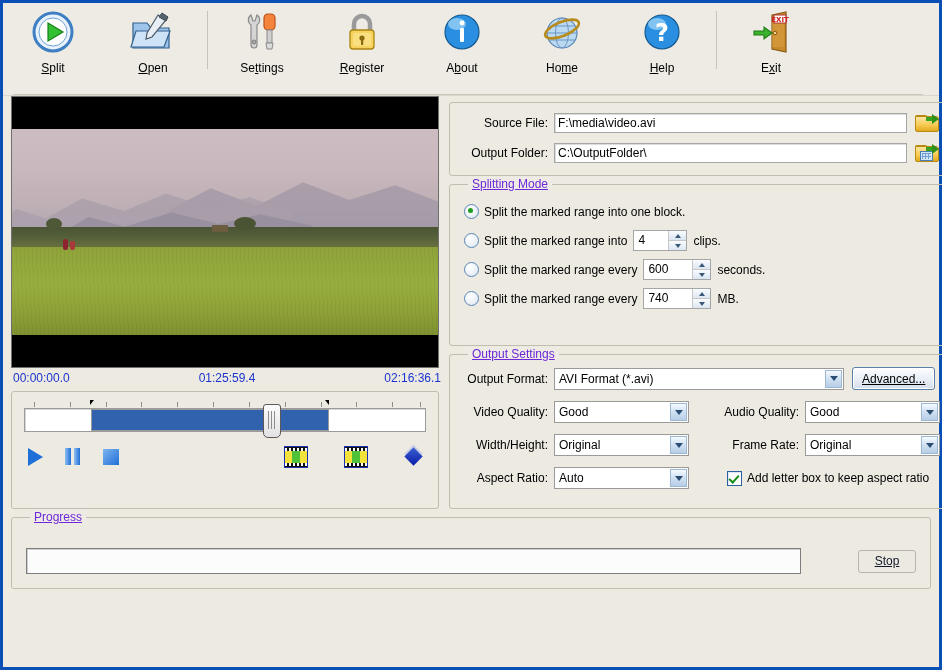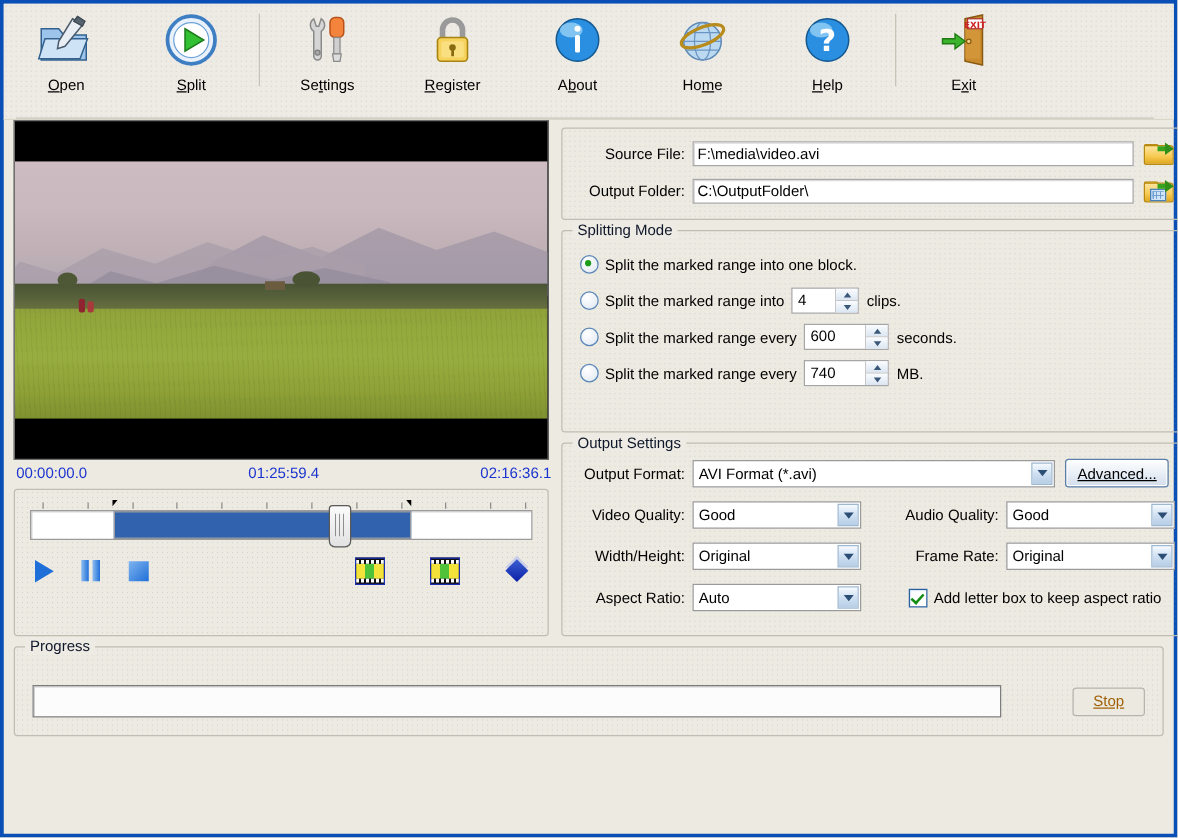--- a/index.html
+++ b/index.html
@@ -102,22 +102,22 @@
   .people i{position:absolute;display:block;width:5px;height:11px;background:#8e2430;border-radius:2px;}
   .people i:nth-child(2){left:7px;top:2px;height:9px;background:#a83a3c;}
   .timebar{display:flex;justify-content:space-between;color:#1b34cf;font-size:12px;padding:3px 2px 0 2px;width:428px;}
   
   .gbox{
     border:1px solid #c0bdb2;border-radius:3px;margin-top:6px;position:relative;
     background-image:radial-gradient(rgba(150,150,170,.30) 0.6px, transparent 0.7px);
     background-size:4px 4px;
   }
   .gbox > legend, .gbox .legend{
-    position:absolute;top:-8px;left:8px;background:#edebe3;padding:0 4px;
-    color:#0f172a;font-size:12px;
+    position:absolute;top:-8px;left:18px;background:#edebe3;padding:0 4px;
+    color:#6d28d9;font-size:12px;text-decoration:underline;
   }
   .trackpanel{height:118px;width:428px;box-sizing:border-box;padding:8px 12px 0;}
   .range-label{text-align:center;color:#1b34cf;font-size:12px;margin-bottom:8px;}
   .ticks{position:relative;height:8px;margin:0 2px;}
   .ticks i{position:absolute;top:2px;width:1px;height:5px;background:#8c8c8c;display:block;}
   .mark{position:absolute;top:0;width:0;height:0;border-left:4px solid #000;border-bottom:5px solid transparent;}
   .mark.e{border-left:none;border-right:4px solid #000;}
   .track{
     position:relative;height:24px;border:1px solid #9b9b9b;background:#fff;box-sizing:border-box;
     box-shadow:inset 1px 1px 0 #d7d7d7;
@@ -205,58 +205,58 @@
     border:1px solid #9fb8d2;box-sizing:border-box;display:flex;align-items:center;justify-content:center;
   }
   .sel .arrowbox i{width:0;height:0;border-left:4px solid transparent;border-right:4px solid transparent;
       border-top:5px solid #2c4d74;}
   .btn{
     height:23px;padding:0 9px;font-size:12px;font-family:inherit;
     border:1px solid #5b7fa8;border-radius:3px;
     background:linear-gradient(to bottom,#fdfefe,#eaf0f7 48%,#d3deeb);
     box-shadow:inset 0 0 0 1px #fff;color:#000;text-decoration:underline;
   }
-  .btn.dis{border:1px solid #b5b5ad;color:#a16207;background:#ece9e0;box-shadow:none;margin-left:31px;}
+  .btn.dis{border:1px solid #b5b5ad;color:#0f172a;background:#ece9e0;box-shadow:none;margin-left:31px;}
   .chk{width:13px;height:13px;border:1px solid #2b5f9e;background:#fff;flex:0 0 13px;margin-right:5px;
       position:relative;box-shadow:inset 1px 1px 0 #dfe9f3;}
   .chk:after{content:"";position:absolute;left:3px;top:1px;width:4px;height:8px;
       border:solid #138c13;border-width:0 2px 2px 0;transform:rotate(42deg);}
   
   .progbox{height:72px;box-sizing:border-box;margin:8px 0 8px;padding:16px 14px 0;display:flex;align-items:center;gap:26px;}
   .progbar{flex:1;height:24px;border:1px solid #7d7d7d;background:#fcfcfc;box-shadow:inset 1px 1px 0 #cfcfcf;}
 </style>
 </head>
 <body>
 
 <div class="window">
 
 
   <div class="toolbar">
 
     <div class="tb-item">
       <span class="tb-ico">
         <svg width="50" height="48" viewBox="0 0 50 48">
+          <circle cx="25" cy="23" r="19" fill="#e9f1fa" stroke="#3e7fc4" stroke-width="3"></circle>
+          <circle cx="25" cy="23" r="14" fill="#ffffff" stroke="#6fa3d8" stroke-width="1"></circle>
+          <path d="M20 14 L35 23 L20 32 z" fill="#33c033" stroke="#1b7d1b" stroke-width="1.2"></path>
+        </svg>
+      </span>
+      <span class="tb-label"><u>S</u>plit</span>
+    </div>
+
+    <div class="tb-item">
+      <span class="tb-ico">
+        <svg width="50" height="48" viewBox="0 0 50 48">
           <path d="M5 14 h14 l4 5 h18 v20 H5 z" fill="#9dc4ea" stroke="#33618f" stroke-width="1.2"></path>
           <path d="M8 22 h34 l-6 16 H3 z" fill="#cfe3f7" stroke="#33618f" stroke-width="1.2"></path>
           <path d="M30 6 l8 5 -14 17 -6 2 1 -6 z" fill="#e9eef4" stroke="#4a5a6b" stroke-width="1.2"></path>
           <path d="M34 4 l6 4 -2 4 -7 -4 z" fill="#56636f" stroke="#3b4650" stroke-width="1"></path>
         </svg>
       </span>
       <span class="tb-label"><u>O</u>pen</span>
-    </div>
-
-    <div class="tb-item">
-      <span class="tb-ico">
-        <svg width="50" height="48" viewBox="0 0 50 48">
-          <circle cx="25" cy="23" r="19" fill="#e9f1fa" stroke="#3e7fc4" stroke-width="3"></circle>
-          <circle cx="25" cy="23" r="14" fill="#ffffff" stroke="#6fa3d8" stroke-width="1"></circle>
-          <path d="M20 14 L35 23 L20 32 z" fill="#33c033" stroke="#1b7d1b" stroke-width="1.2"></path>
-        </svg>
-      </span>
-      <span class="tb-label"><u>S</u>plit</span>
     </div>
 
     <div class="tb-sep"></div>
 
     <div class="tb-item">
       <span class="tb-ico">
         <svg width="50" height="48" viewBox="0 0 50 48">
           <path d="M14 6 a6 6 0 0 0 0 10 v20 a3 3 0 0 0 6 0 V16 a6 6 0 0 0 0-10 l-2 6 h-2 z" fill="#d5d5d5" stroke="#8a8a8a" stroke-width="1.2"></path>
           <circle cx="17" cy="33" r="2" fill="#a9a9a9" stroke="#7d7d7d"></circle>
           <rect x="27" y="5" width="11" height="16" rx="4" fill="#f4843b" stroke="#b9521a" stroke-width="1.2"></rect>

